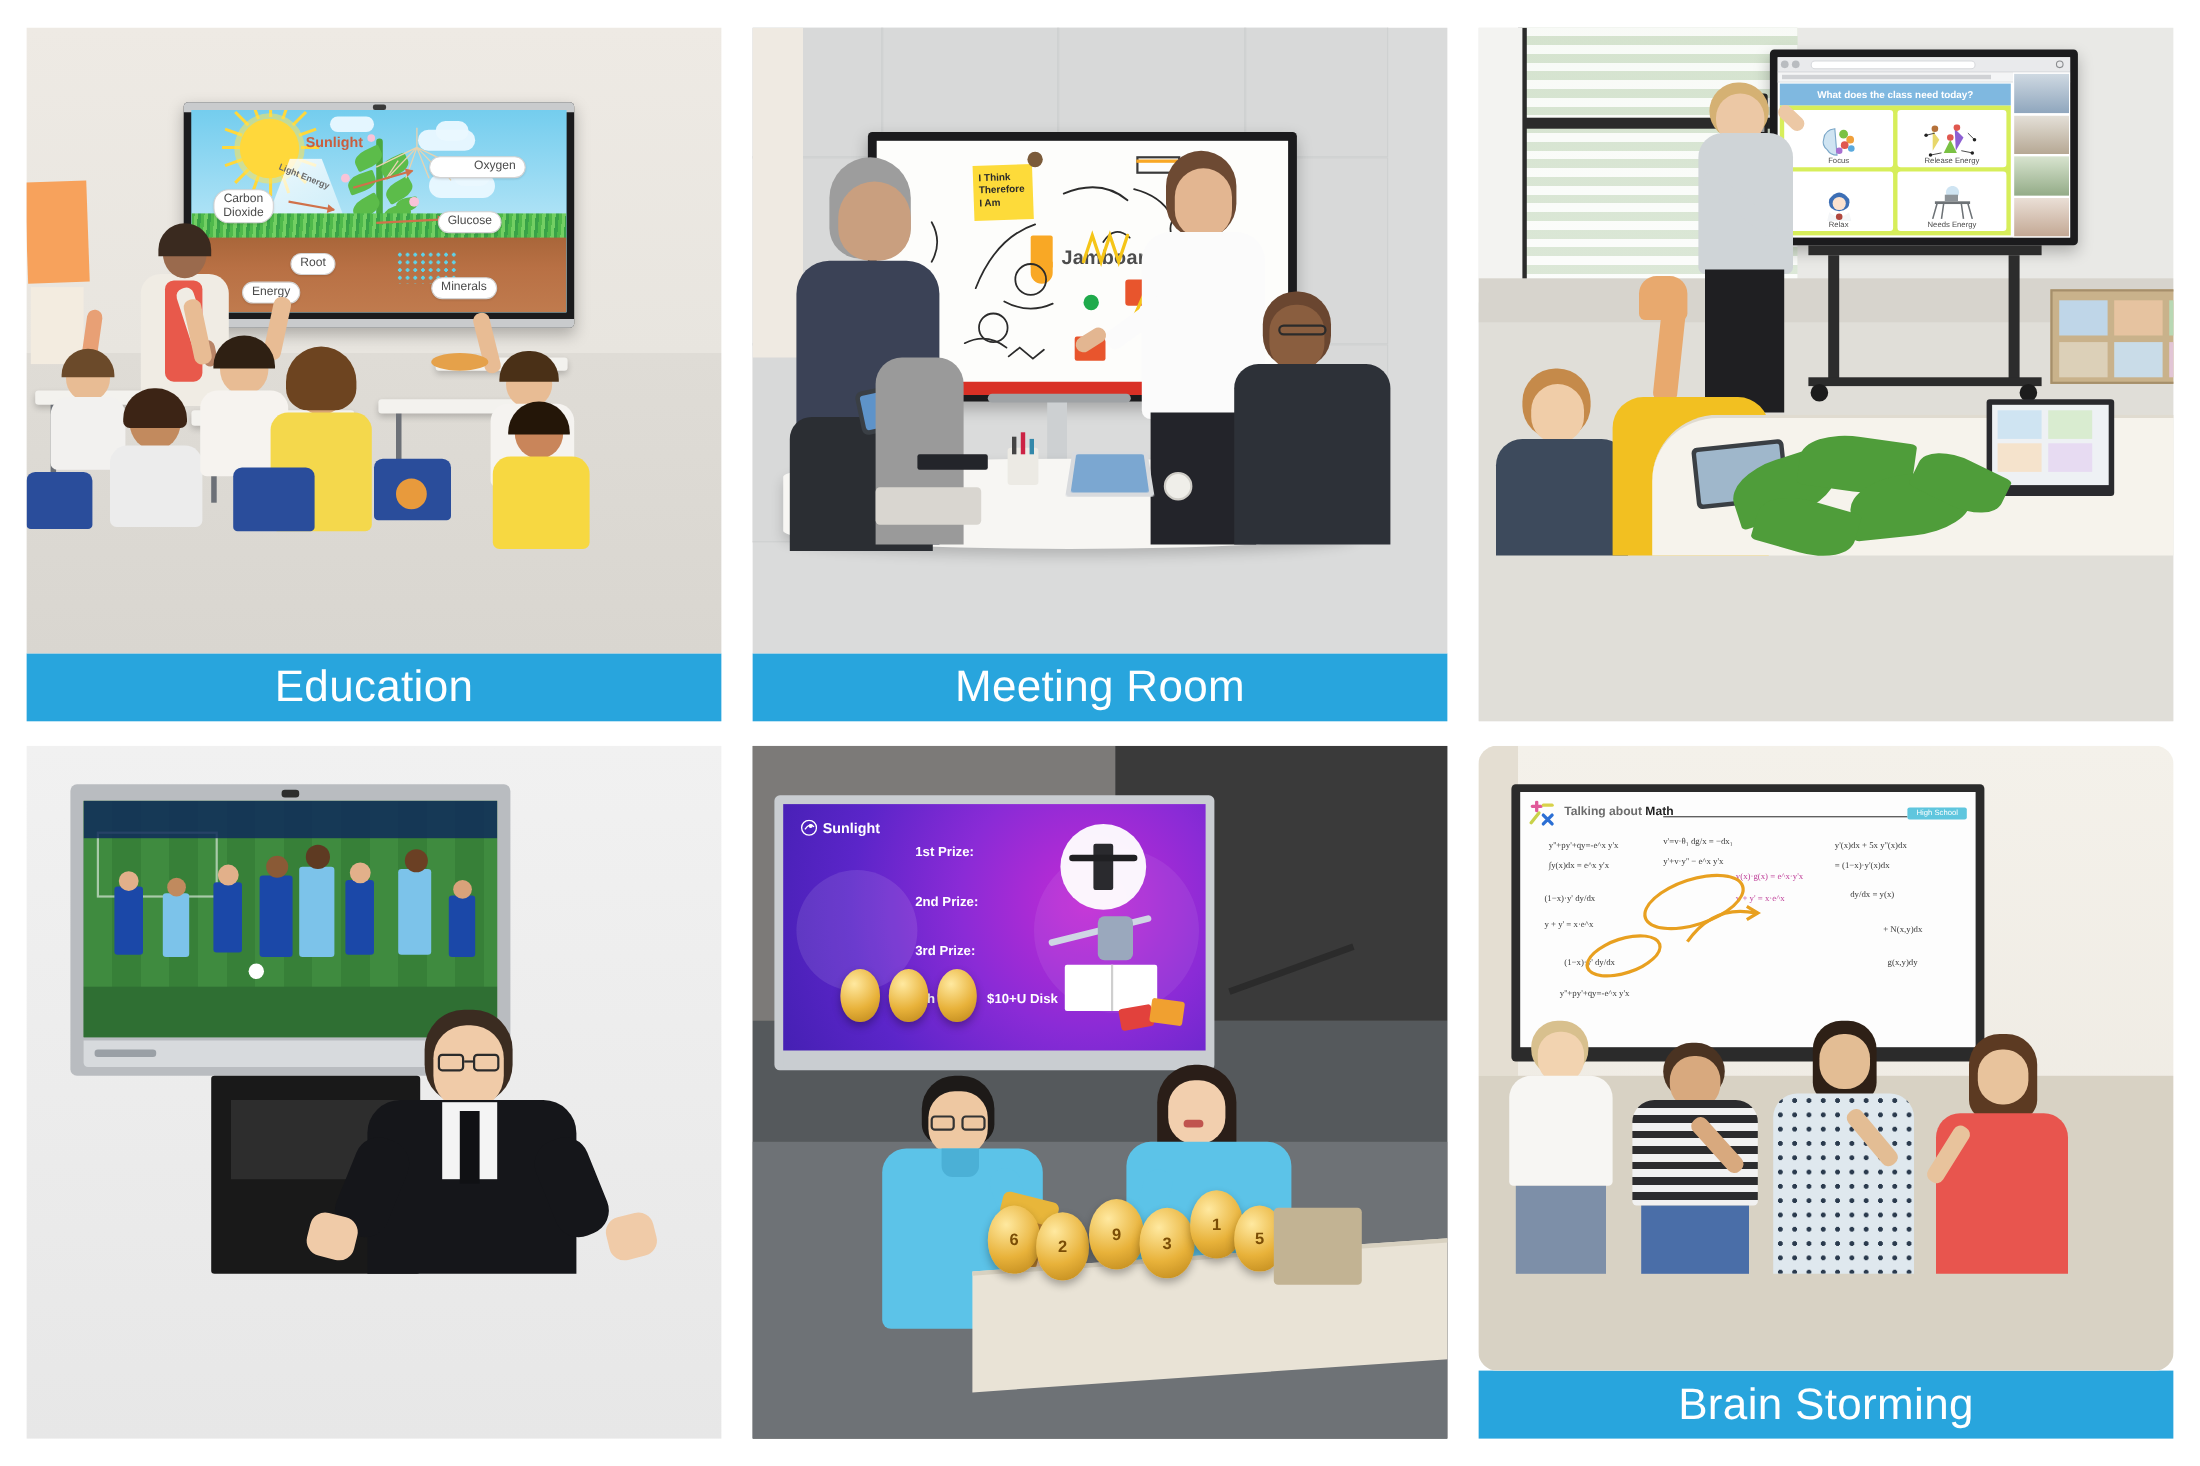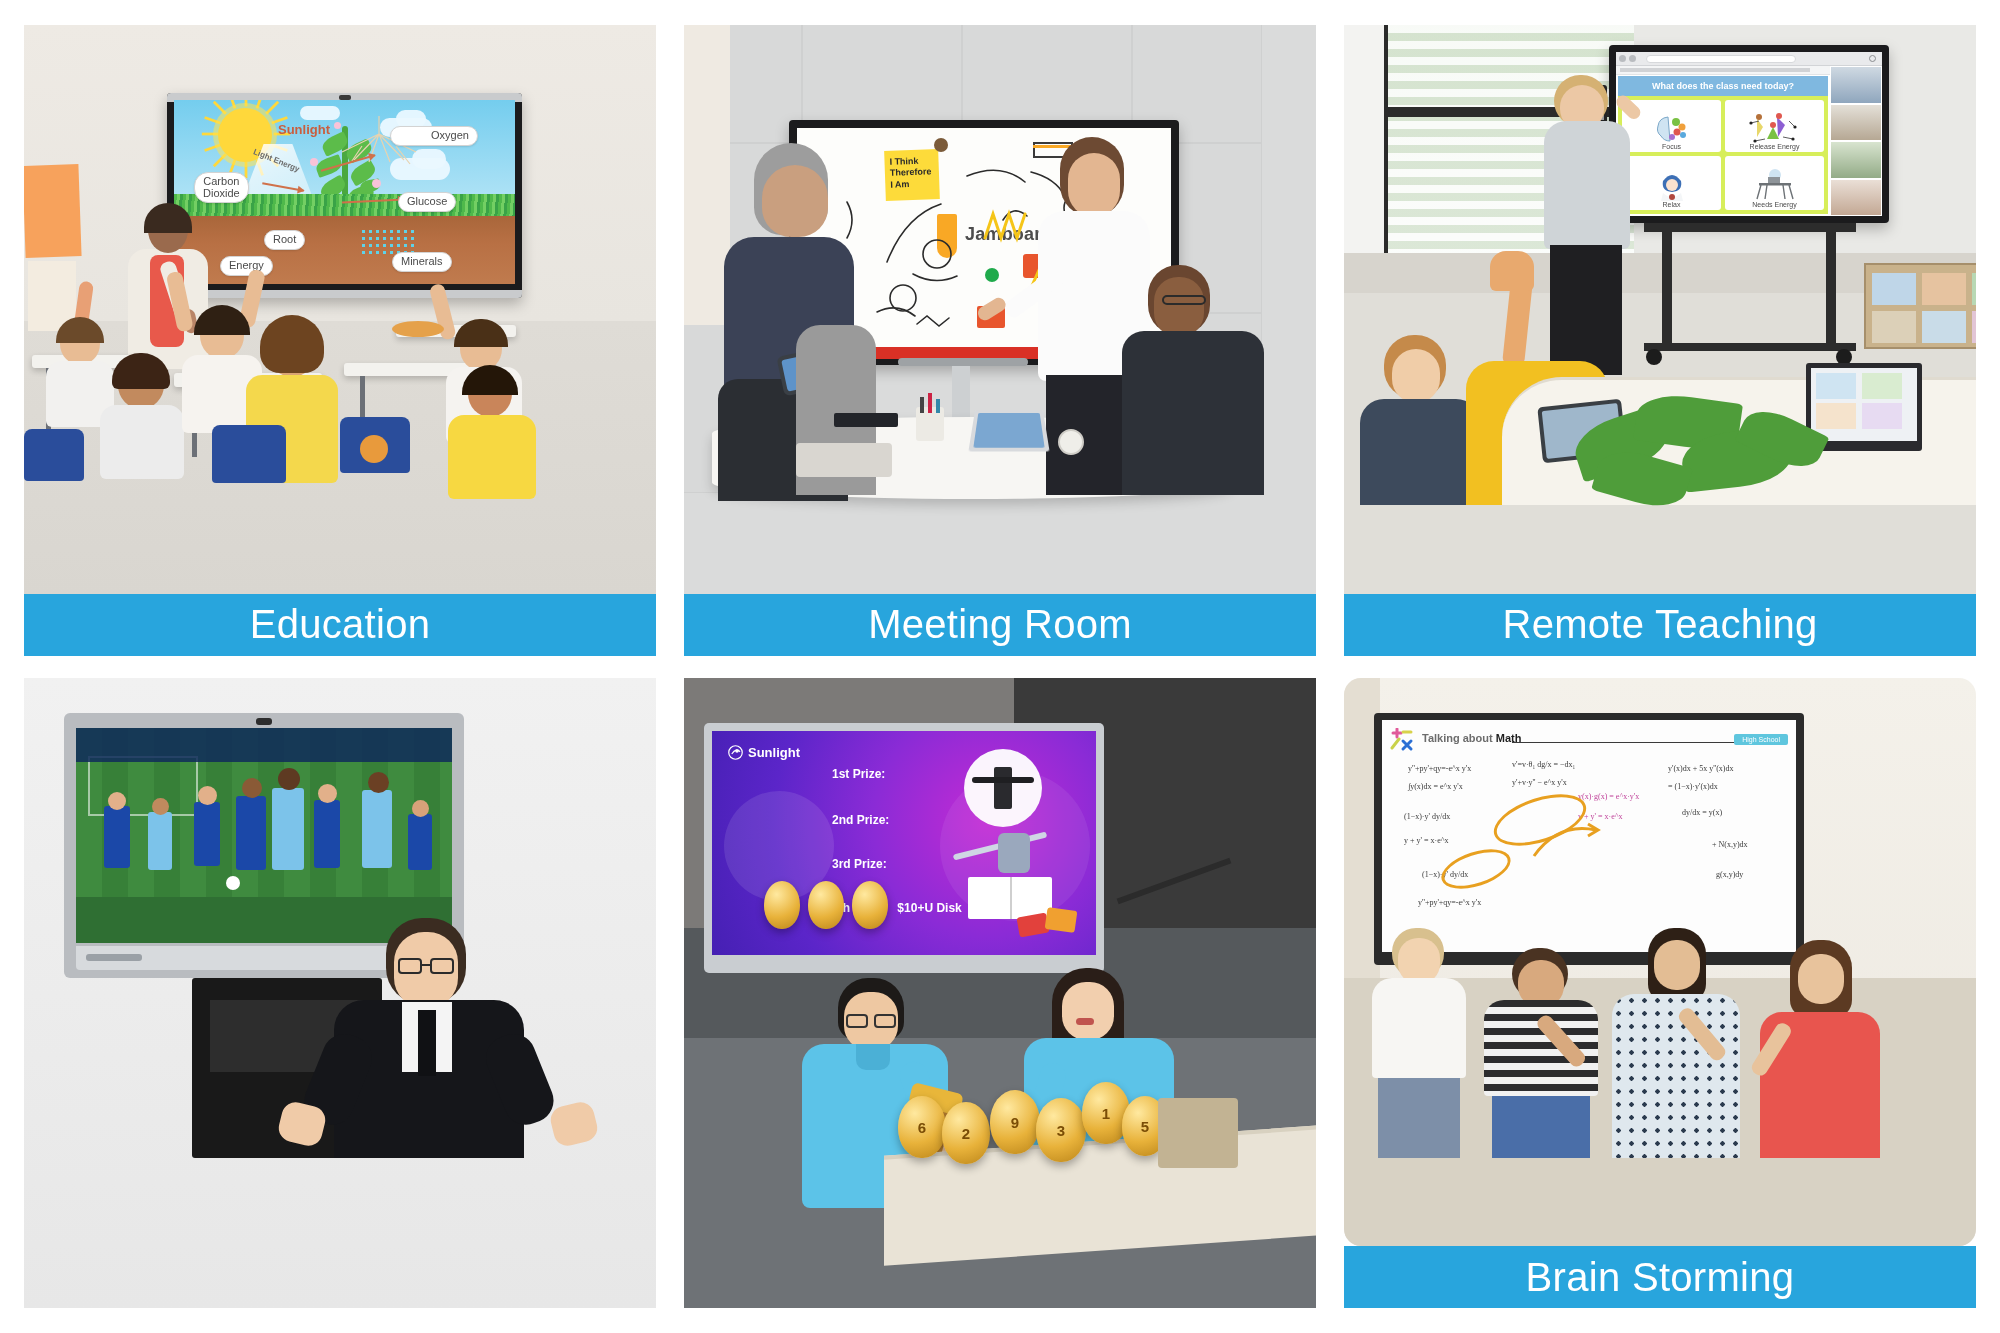--- a/index.html
+++ b/index.html
@@ -234,21 +234,21 @@
              background:radial-gradient(circle,#5fd2e8 0 1.6px,transparent 1.8px) 0 0/7px 7px;"></div>
 
         <div class="arrow" style="left:88px;top:86px;width:42px;transform:rotate(10deg);"></div>
         <div class="arrow" style="left:146px;top:62px;width:56px;transform:rotate(-16deg);"></div>
         <div class="arrow" style="left:168px;top:100px;width:62px;transform:rotate(-3deg);"></div>
 
         <div class="pill" style="left:20px;top:72px;text-align:center;">
           <div>Carbon</div>
           <div>Dioxide</div>
         </div>
-        <div class="pill" style="left:216px;top:26px;padding-left:40px;">Oxygen</div>
+        <div class="pill" style="left:216px;top:42px;padding-left:40px;">Oxygen</div>
         <div class="pill" style="left:224px;top:92px;">Glucose</div>
         <div class="pill" style="left:90px;top:130px;">Root</div>
         <div class="pill" style="left:46px;top:156px;">Energy</div>
         <div class="pill" style="left:218px;top:152px;">Minerals</div>
       </div>
 
       <div class="abs" style="left:96px;top:178px;width:110px;height:170px;">
         <div class="teacher-coat" style="left:8px;top:46px;width:80px;height:120px;"></div>
         <div style="position:absolute;left:30px;top:52px;width:34px;height:92px;background:#e8594b;border-radius:8px;"></div>
         <div class="kid-head" style="left:28px;top:4px;width:40px;height:46px;background:#9a6a4d;"></div>
@@ -553,21 +553,20 @@
       <div style="position:absolute;left:196px;top:378px;width:84px;height:56px;background:#3a3f44;border-radius:5px;transform:rotate(-6deg);">
         <div style="position:absolute;inset:4px;background:#9fb7cb;border-radius:2px;"></div>
       </div>
 
       <div class="plantleaf" style="left:230px;top:392px;width:96px;height:52px;transform:rotate(-18deg);"></div>
       <div class="plantleaf" style="left:292px;top:372px;width:104px;height:50px;transform:rotate(8deg);"></div>
       <div class="plantleaf" style="left:338px;top:406px;width:110px;height:56px;transform:rotate(-6deg);"></div>
       <div class="plantleaf" style="left:252px;top:430px;width:92px;height:48px;transform:rotate(16deg);"></div>
       <div class="plantleaf" style="left:396px;top:392px;width:84px;height:44px;transform:rotate(26deg);"></div>
     </div>
-    <div class="caption" style="background:#28a5dd;">Remote Teaching</div>
   </div>
 
   <div class="panel">
     <div class="photo p4">
       <div class="board" style="position:absolute;">
         <div style="position:absolute;left:50%;top:5px;width:16px;height:7px;margin-left:-8px;background:#2d2d2d;border-radius:3px;"></div>
       </div>
       <div class="screen-inner boardscreen">
         <div class="pitch"></div>
         <div style="position:absolute;left:0;right:0;bottom:0;height:46px;background:#2f6f33;"></div>

